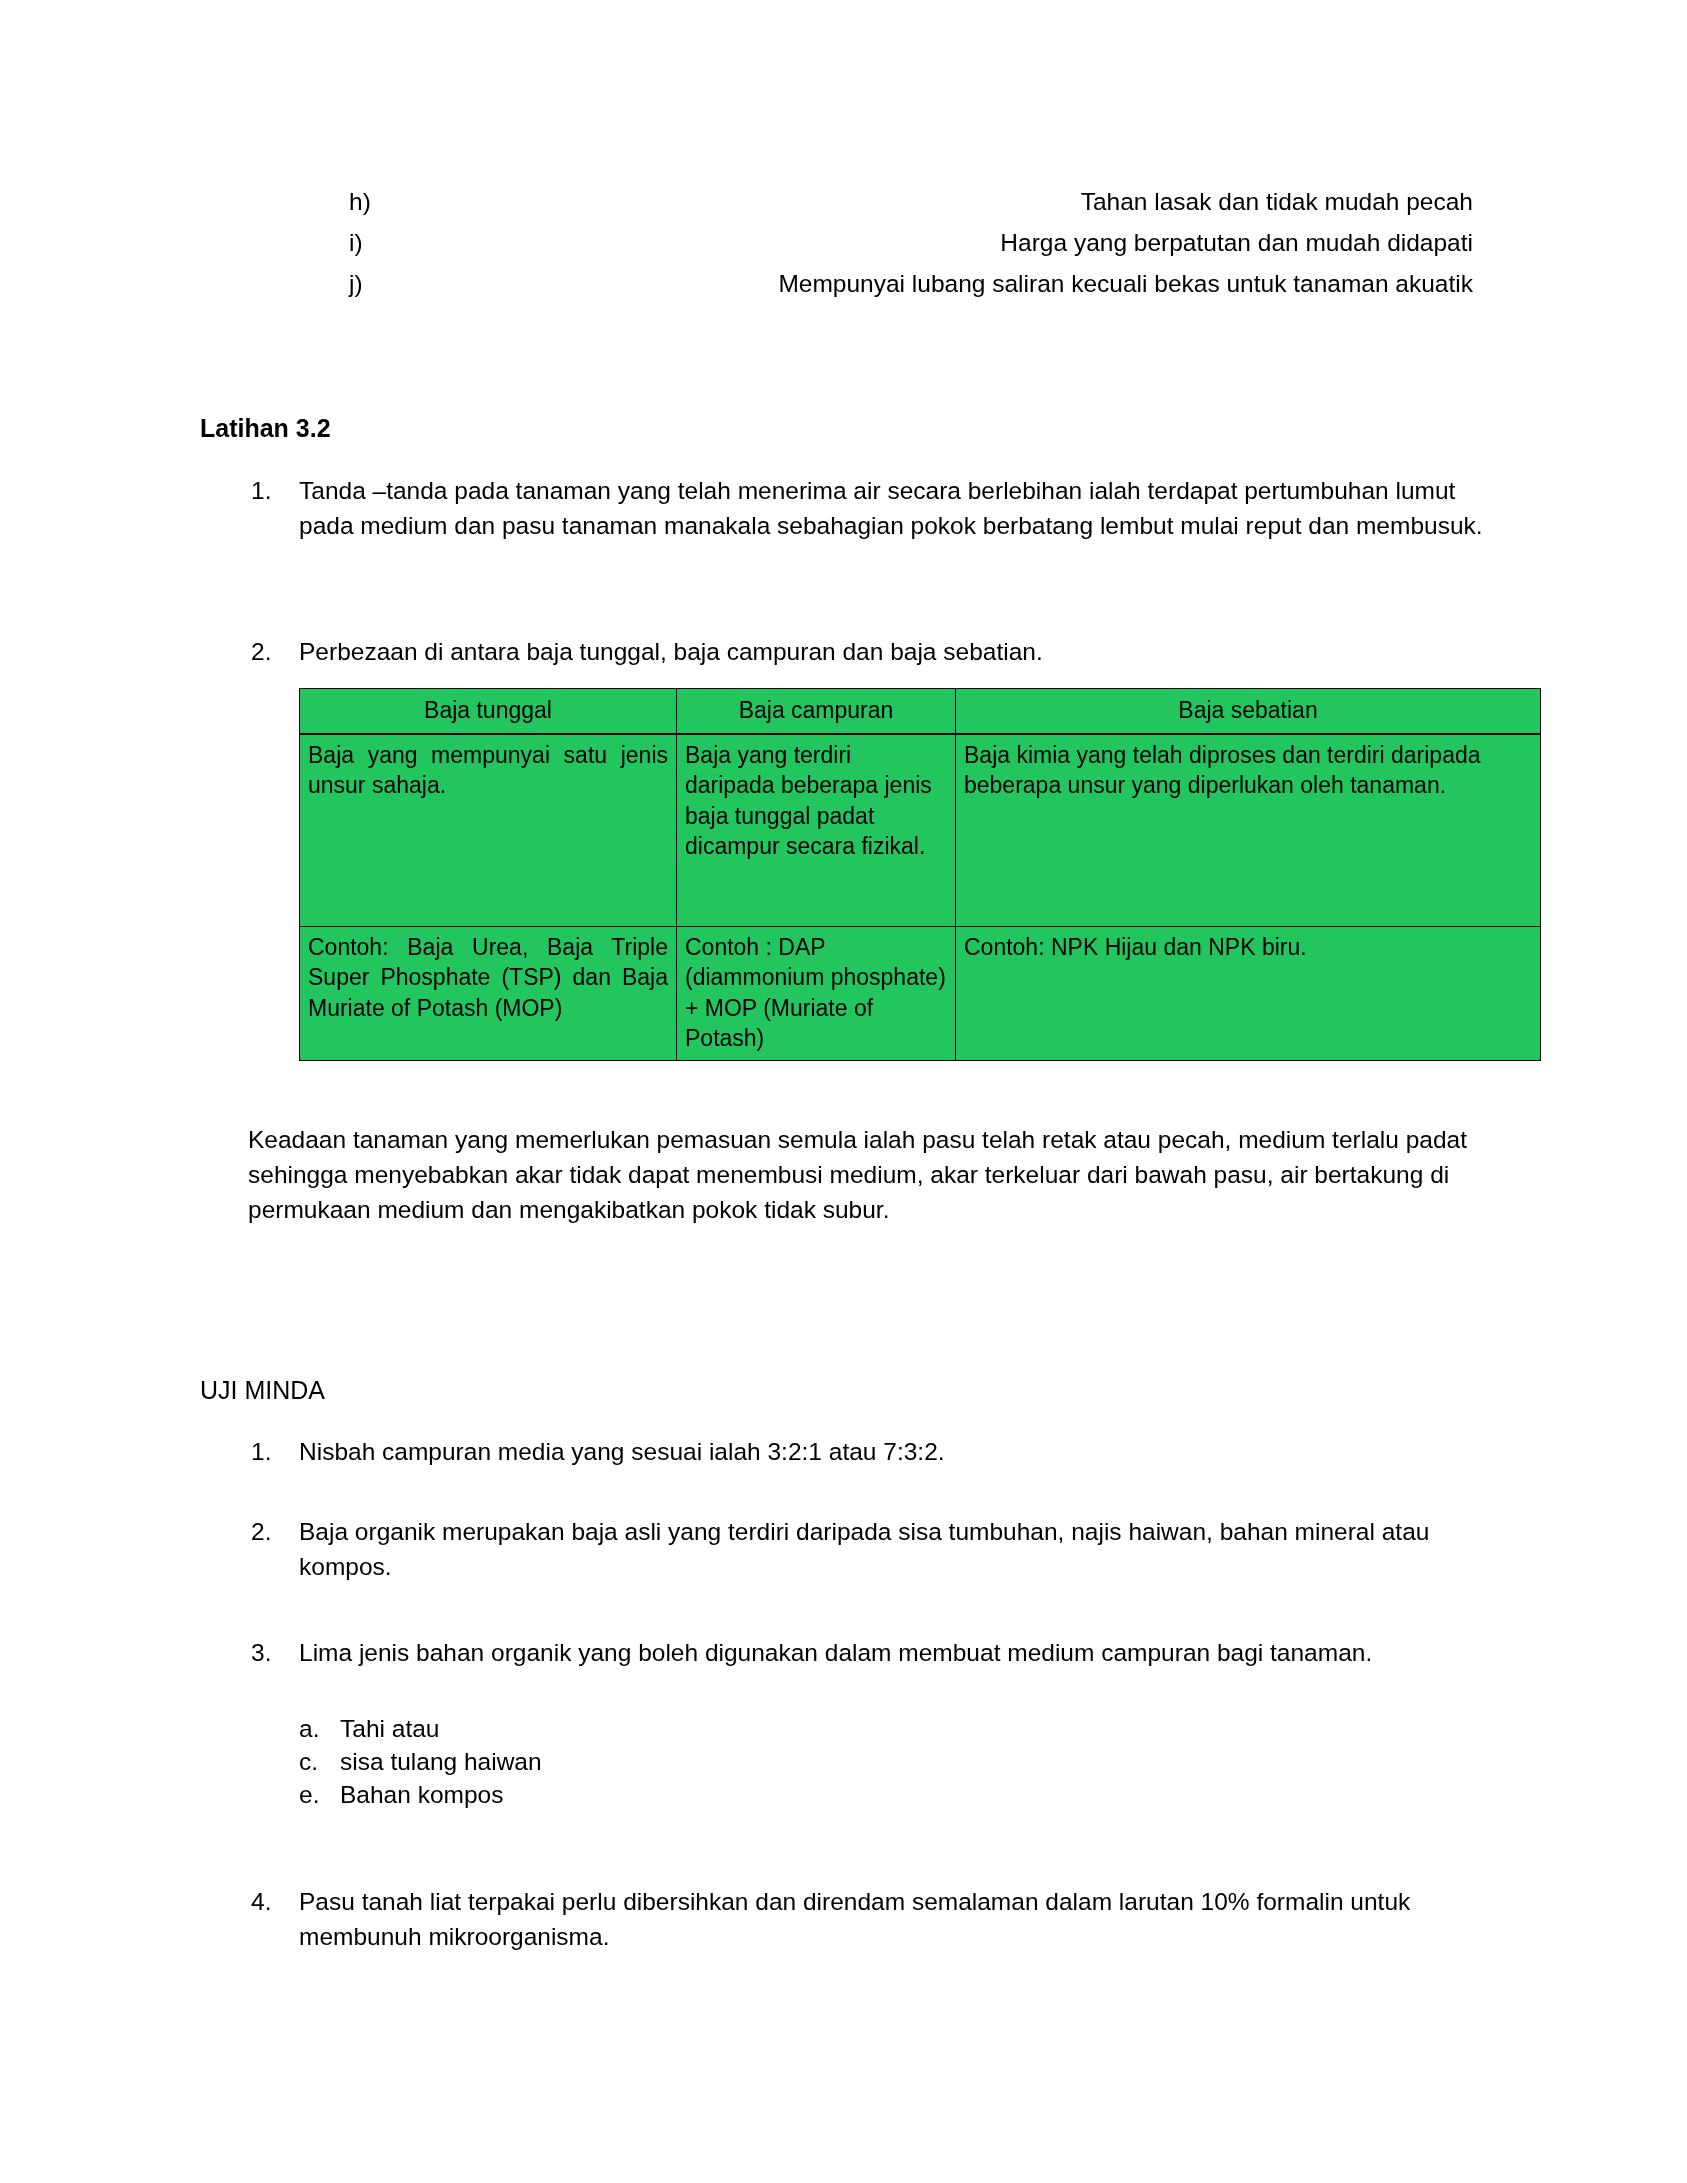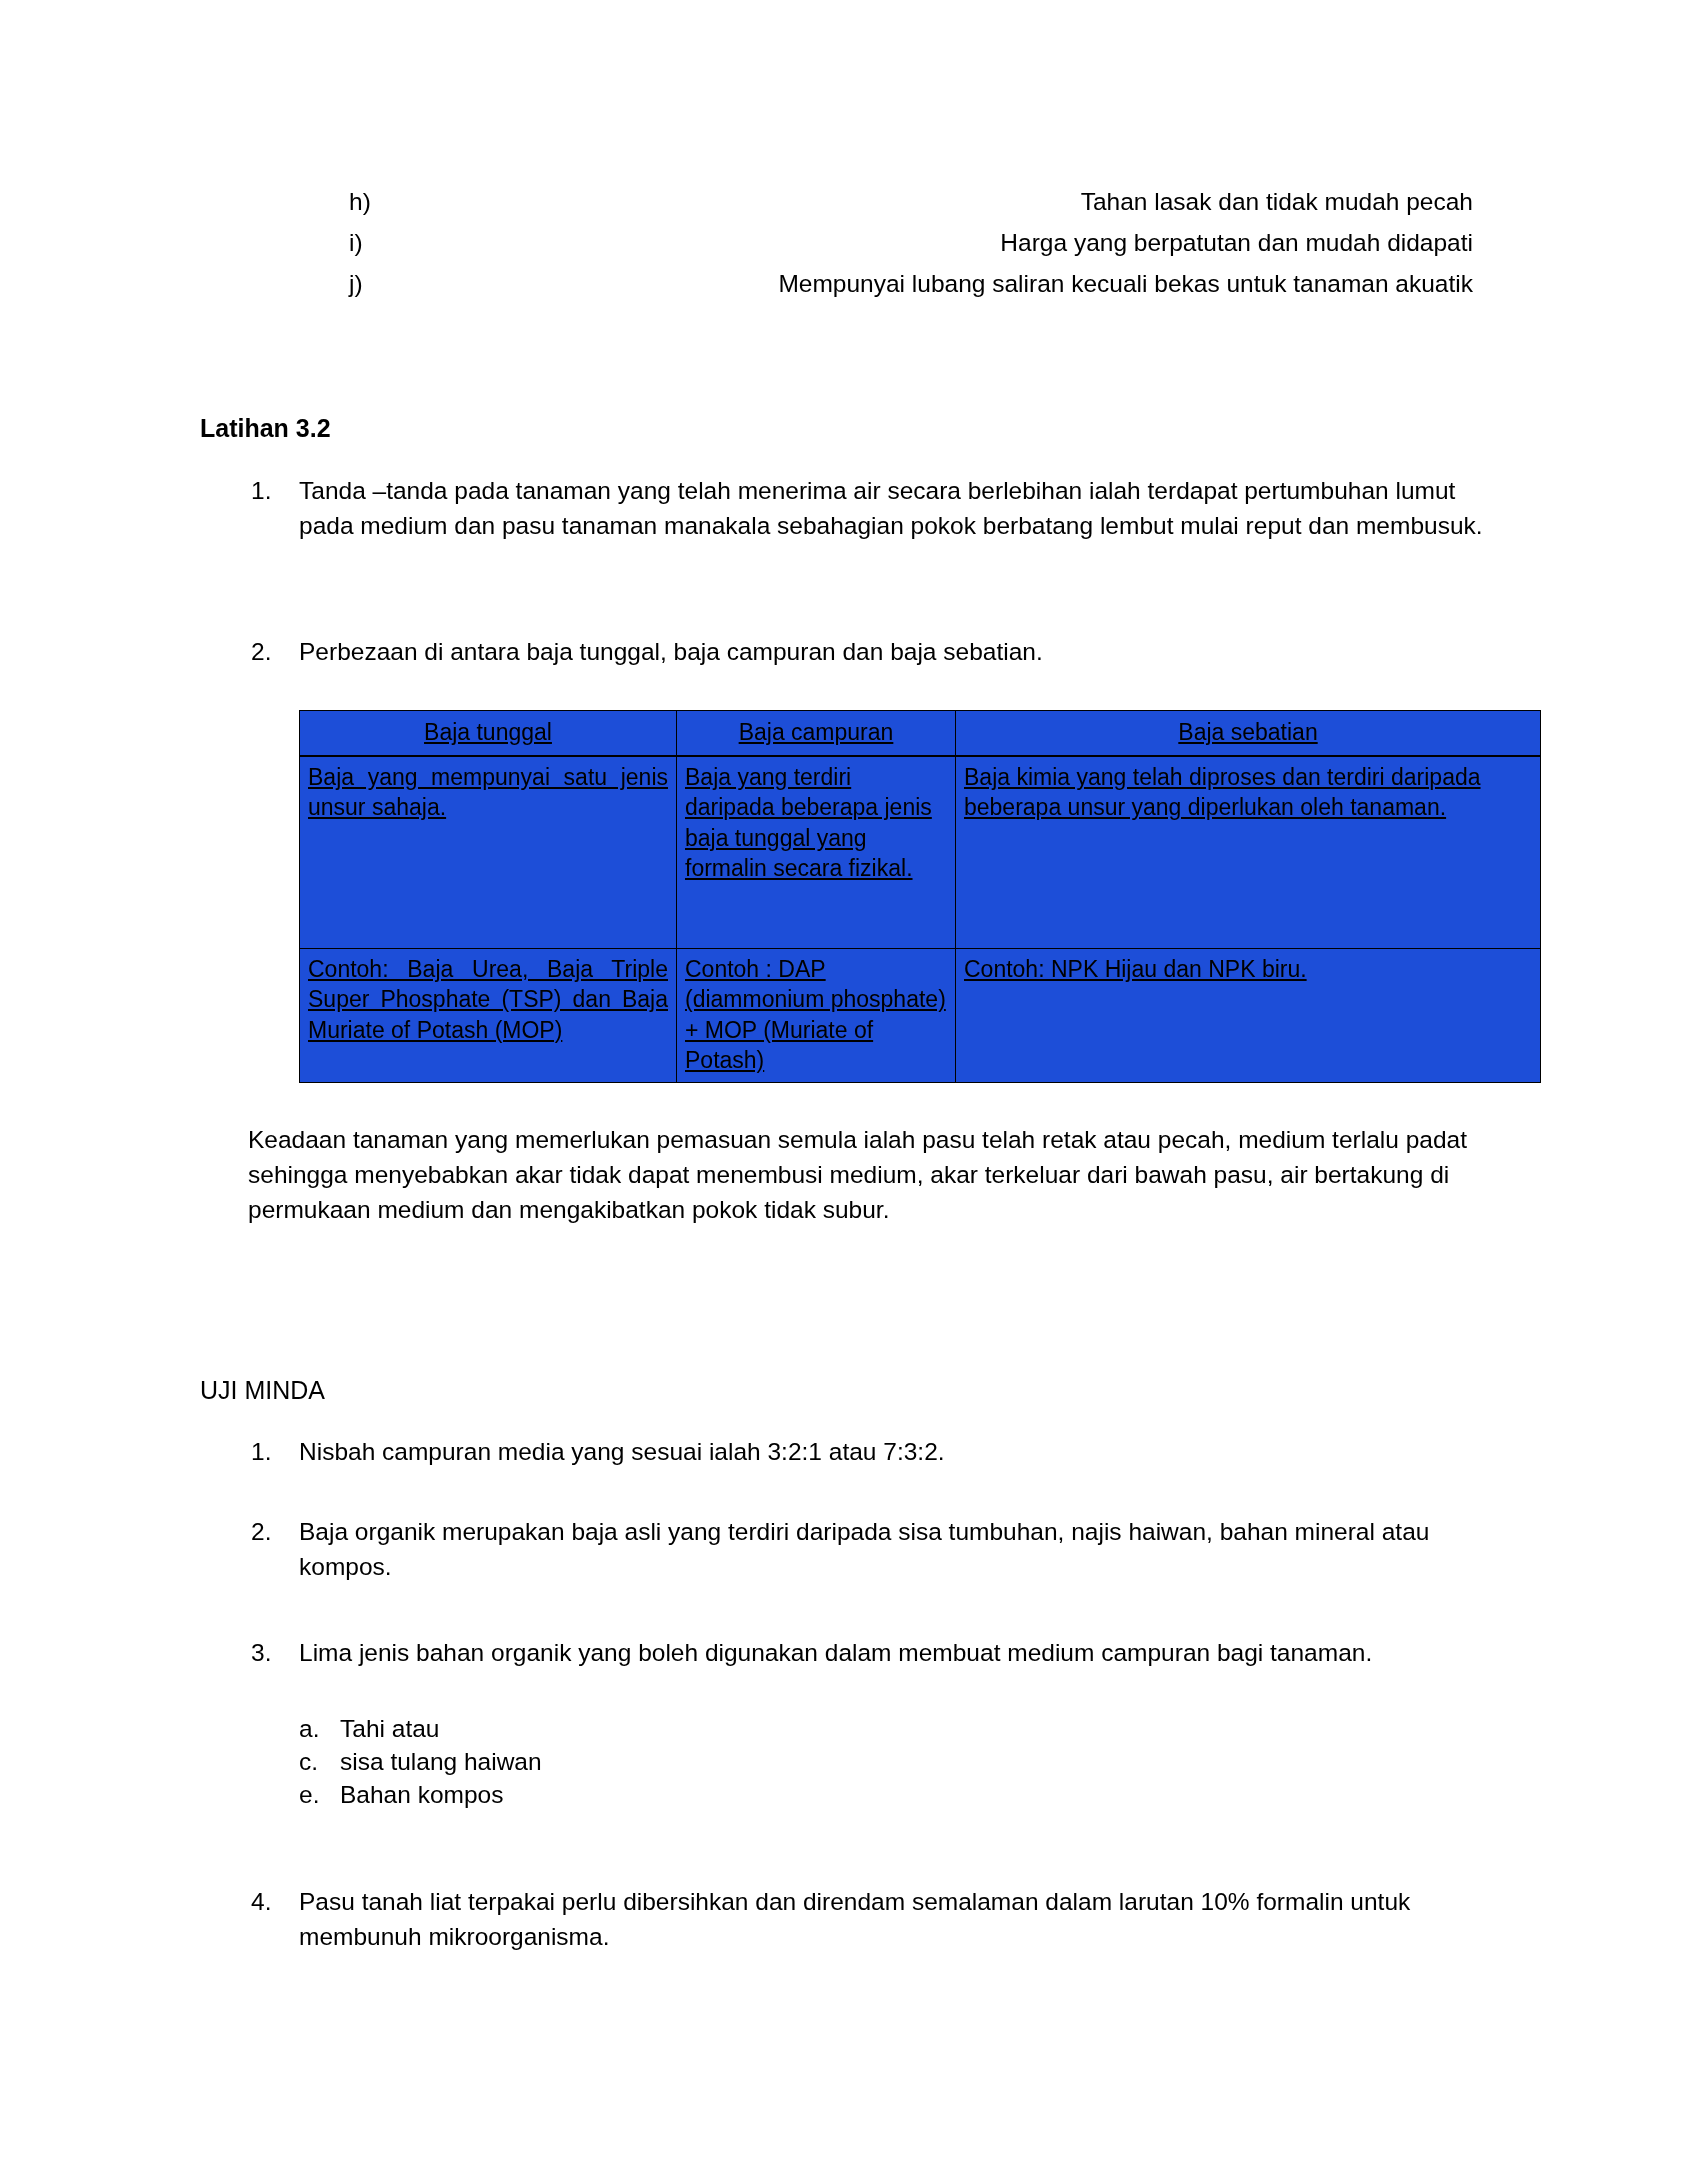--- a/index.html
+++ b/index.html
@@ -92,26 +92,25 @@
     left: 48px;
     width: 1242px;
     font-size: 24.5px;
     line-height: 1.42;
   }
 
   
   .cmp-table {
     position: absolute;
     left: 99px;
-    top: 710px;
+    top: 688px;
     width: 1191px;
     border-collapse: collapse;
     table-layout: fixed;
-    background: #1d4ed8;
-    text-decoration: underline;
+    background: #22c55e;
   }
   .cmp-table td, .cmp-table th {
     border: 1.3px solid #000000;
     vertical-align: top;
     font-size: 23px;
     line-height: 1.32;
     font-weight: normal;
     padding: 5.3px 8px 6.6px 8px;
   }
   .cmp-table thead th {
@@ -188,21 +187,21 @@
       <thead>
         <tr>
           <th class="col-1">Baja tunggal</th>
           <th class="col-2">Baja campuran</th>
           <th class="col-3">Baja sebatian</th>
         </tr>
       </thead>
       <tbody>
         <tr class="desc-row">
           <td class="col-1 justify">Baja yang mempunyai satu jenis unsur sahaja.</td>
-          <td class="col-2">Baja yang terdiri daripada beberapa jenis baja tunggal yang formalin secara fizikal.</td>
+          <td class="col-2">Baja yang terdiri daripada beberapa jenis baja tunggal padat dicampur secara fizikal.</td>
           <td class="col-3">Baja kimia yang telah diproses dan terdiri daripada beberapa unsur yang diperlukan oleh tanaman.</td>
         </tr>
         <tr>
           <td class="col-1 justify">Contoh: Baja Urea, Baja Triple Super Phosphate (TSP) dan Baja Muriate of Potash (MOP)</td>
           <td class="col-2">Contoh : DAP (diammonium phosphate) + MOP (Muriate of Potash)</td>
           <td class="col-3">Contoh: NPK Hijau dan NPK biru.</td>
         </tr>
       </tbody>
     </table>
 

